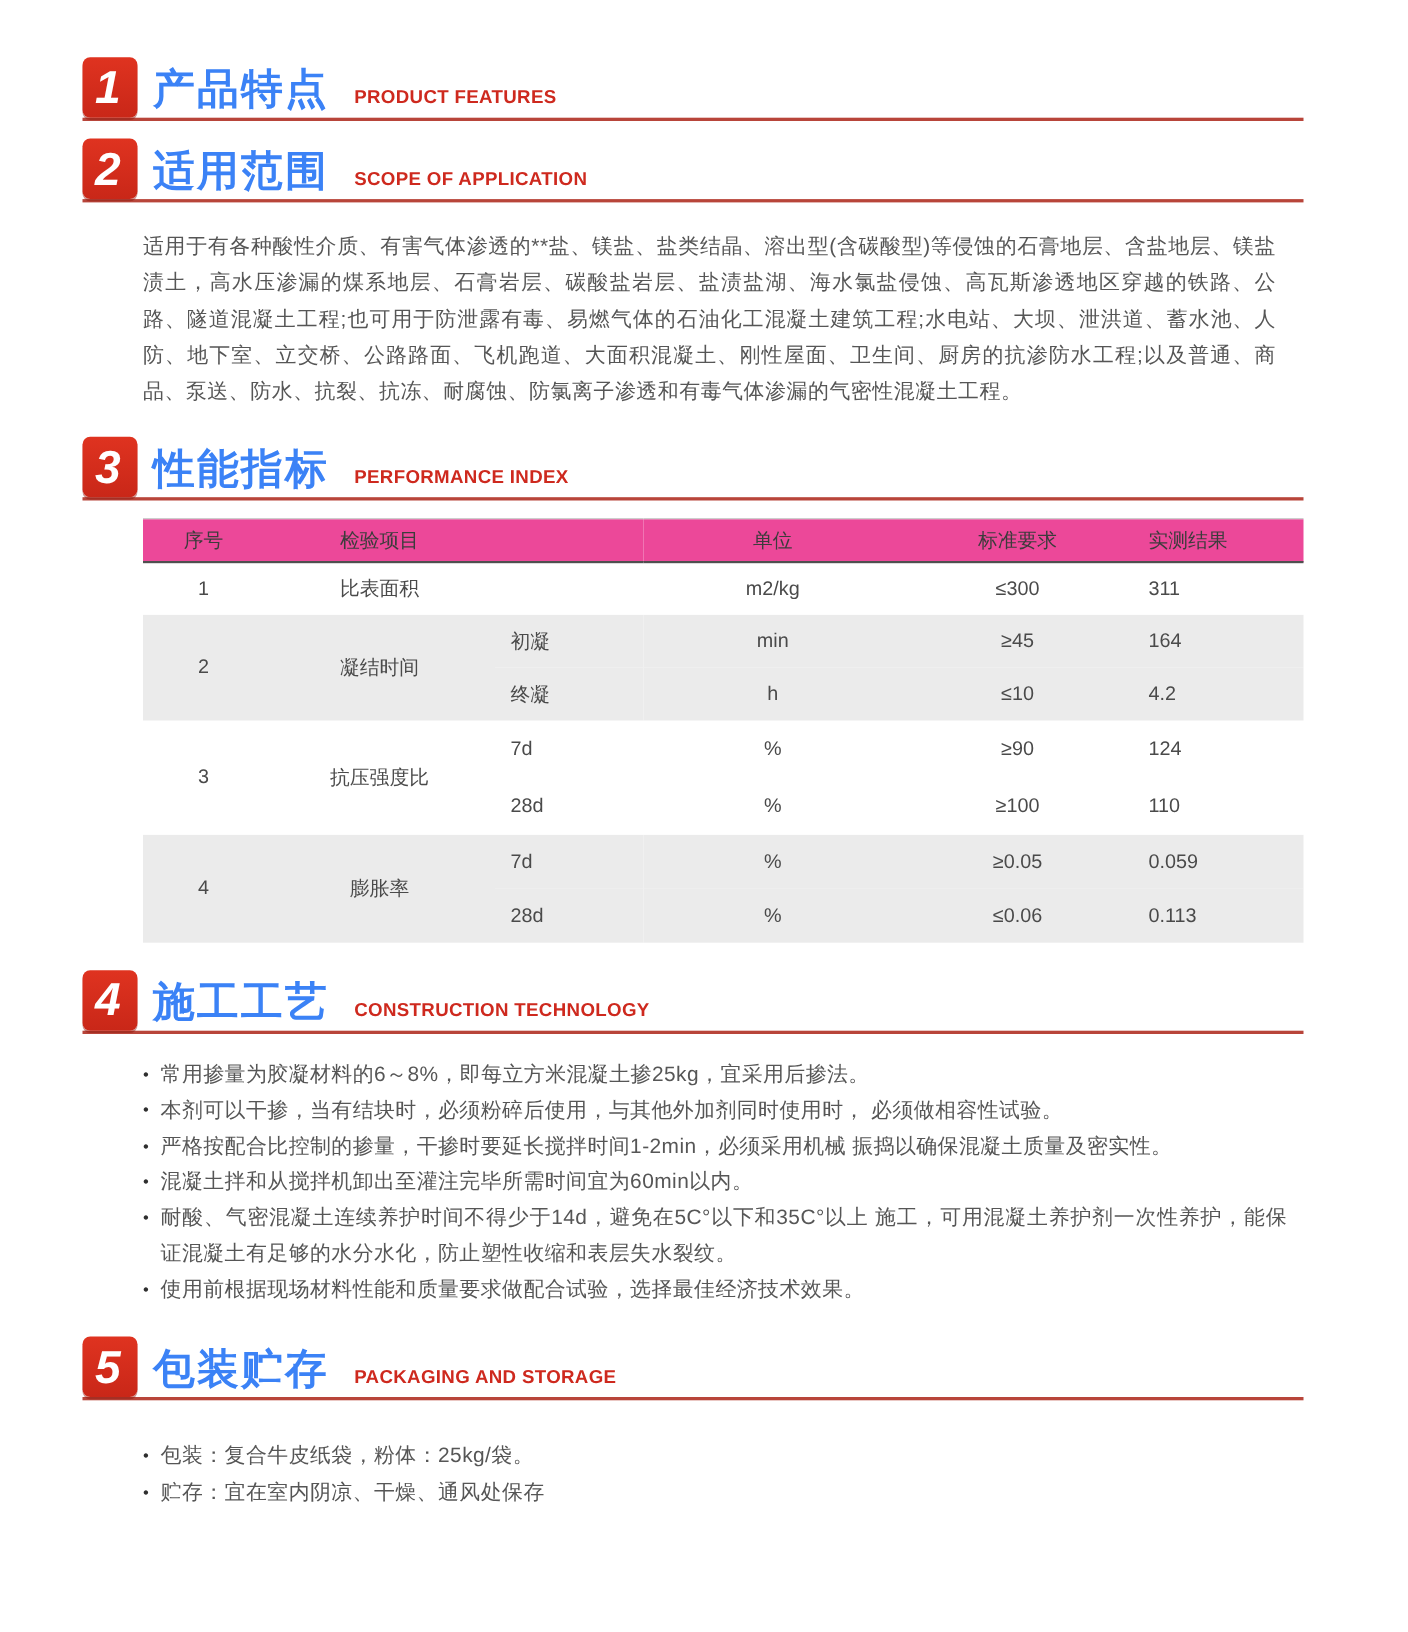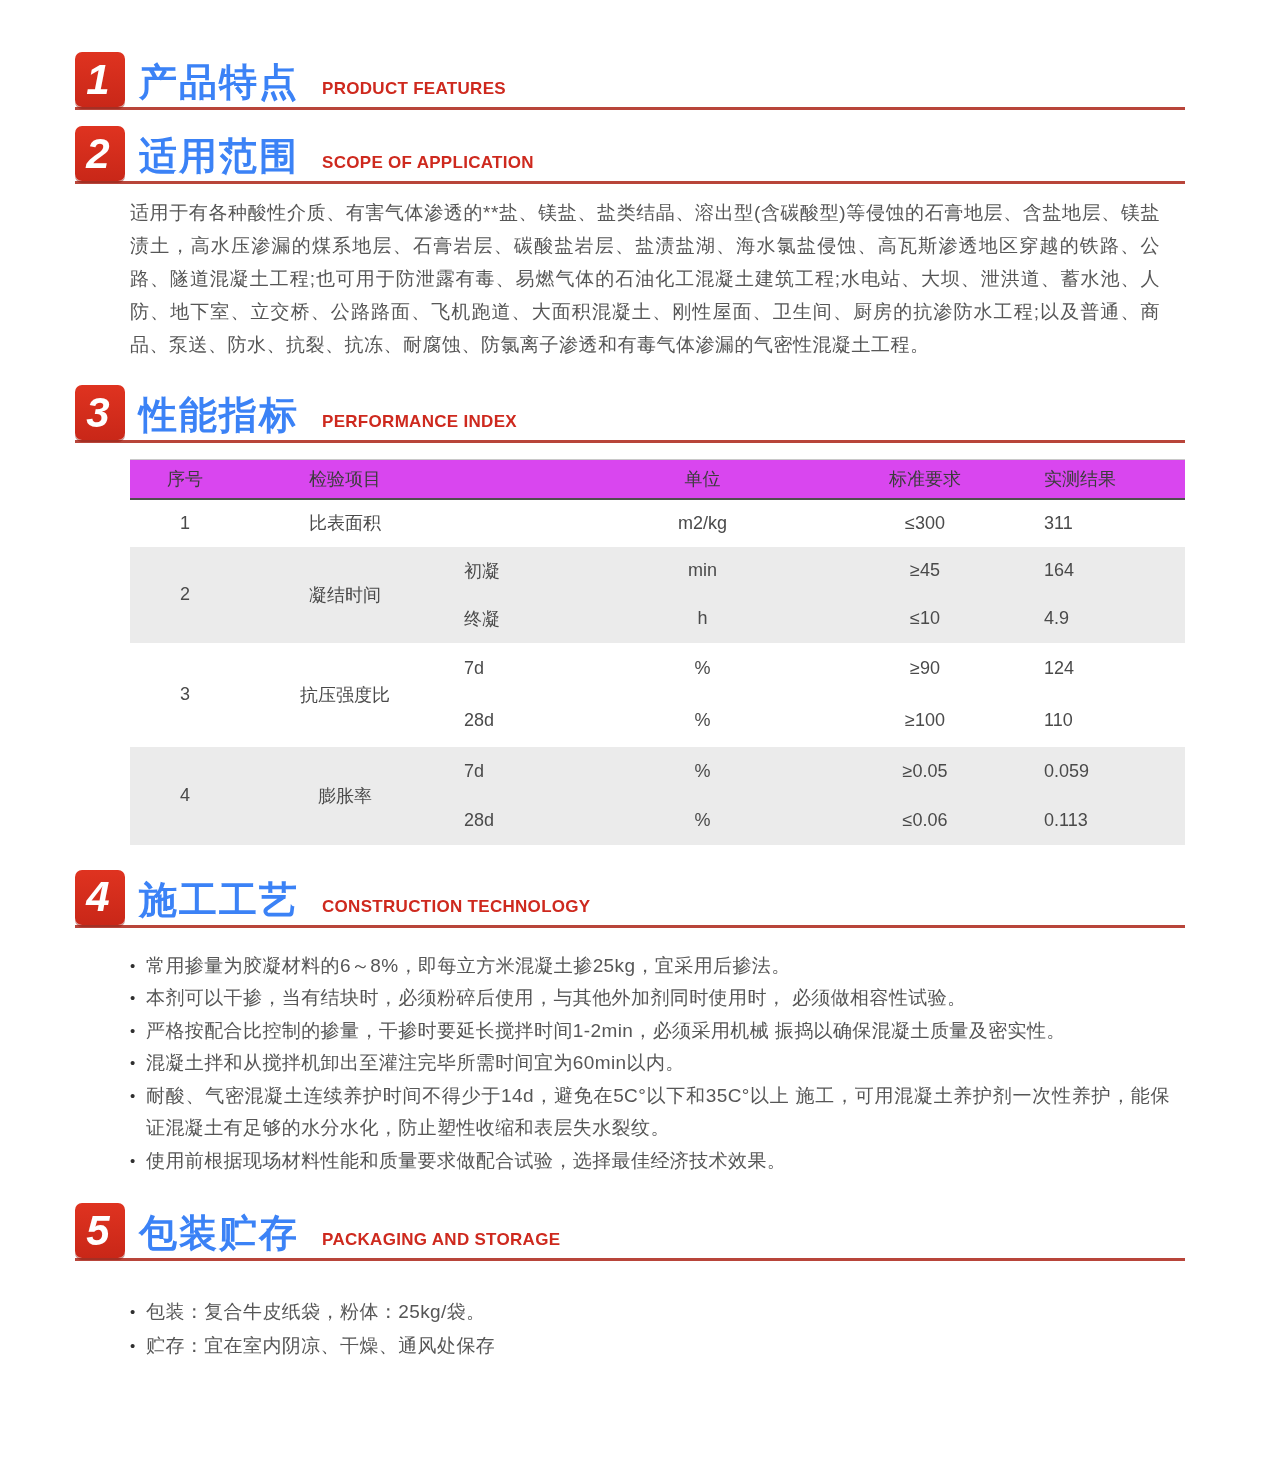--- a/index.html
+++ b/index.html
@@ -32,36 +32,36 @@
     margin-left:23px; color:#ce291e; font-size:17px; font-weight:bold;
     letter-spacing:0.3px; padding-bottom:8px;
   }
 
   
   .para {
     margin:10px 0 0 55px; width:1030px;
     font-size:19px; line-height:34px; color:#565656;
     text-align:justify; letter-spacing:0.5px;
   }
-  .para.p2 { margin-top:12px; line-height:33px; }
+  .para.p2 { margin-top:24px; line-height:33px; }
 
   
   .sec2 .sec-header { margin-top:16px; }
   .sec3 .sec-header { margin-top:24px; }
   .sec4 .sec-header { margin-top:25px; }
   .sec5 .sec-header { margin-top:26px; }
 
   
   table.perf {
     border-collapse:collapse; table-layout:fixed;
     width:1055px; margin:16px 0 0 55px;
     font-size:18px; color:#4a4a4a;
     border-top:1px solid #c8c8c8;
   }
-  table.perf thead tr { background:#d946ef; height:39px; }
+  table.perf thead tr { background:#ec4899; height:39px; }
   table.perf thead th { font-weight:normal; color:#3c3c3c; }
   table.perf td, table.perf th { padding:0; }
   table.perf tbody tr { height:48px; }
   table.perf tbody tr.h52 { height:52px; }
   table.perf tbody tr.h49 { height:49px; }
   table.perf tr.gray { background:#ebebeb; }
   table.perf thead { border-bottom:2px solid #4f4f4f; }
   .c-no   { text-align:center; }
   .c-item { text-align:center; }
   .c-sub  { text-align:left; padding-left:14px !important; }
@@ -141,21 +141,21 @@
           <td class="c-item" rowspan="2">凝结时间</td>
           <td class="c-sub">初凝</td>
           <td class="c-unit">min</td>
           <td class="c-std">≥45</td>
           <td class="c-res">164</td>
         </tr>
         <tr class="gray">
           <td class="c-sub">终凝</td>
           <td class="c-unit">h</td>
           <td class="c-std">≤10</td>
-          <td class="c-res">4.9</td>
+          <td class="c-res">4.2</td>
         </tr>
         <tr class="h52">
           <td class="c-no" rowspan="2">3</td>
           <td class="c-item" rowspan="2">抗压强度比</td>
           <td class="c-sub">7d</td>
           <td class="c-unit">%</td>
           <td class="c-std">≥90</td>
           <td class="c-res">124</td>
         </tr>
         <tr class="h52">

